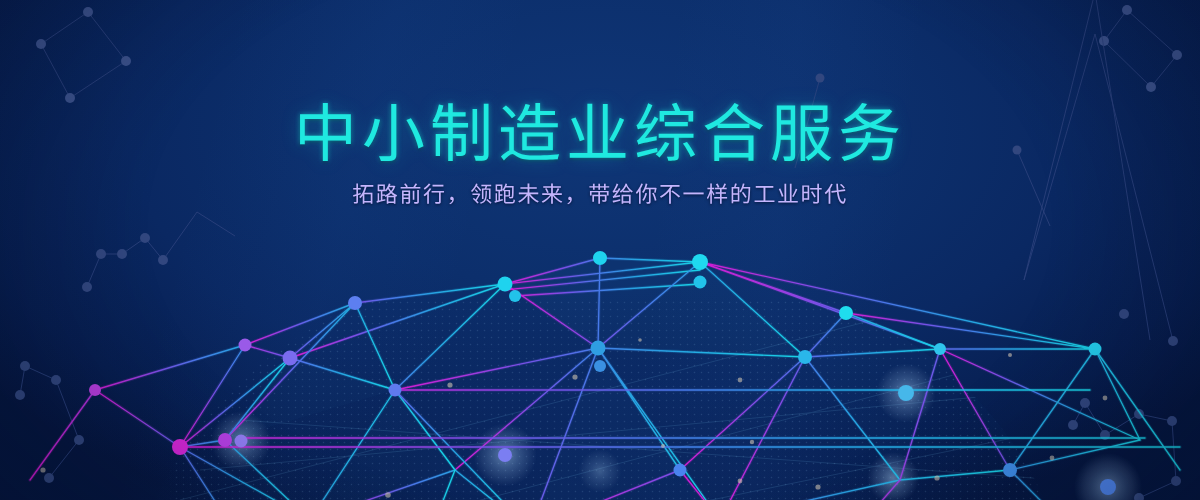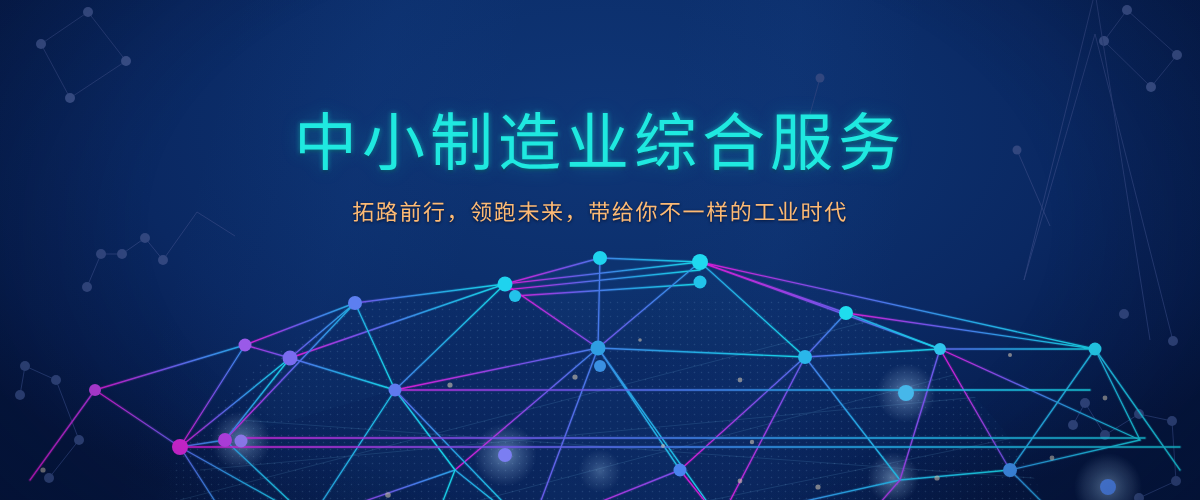--- a/index.html
+++ b/index.html
@@ -58,21 +58,21 @@
   
   .text-block {
     position: absolute;
     left: 0;
     top: 0;
     width: 1200px;
     text-align: center;
     z-index: 12;
   }
   .headline {
-    margin: 9px;
+    margin: 0;
     padding-top: 100px;
     font-family: "Liberation Sans", "DejaVu Sans", sans-serif;
     font-size: 63px;
     line-height: 1.08;
     font-weight: 300;
     letter-spacing: 5px;
     color: #1fe9e0;
     text-shadow:
       0 0 5px rgba(30,225,216,0.55),
       0 0 18px rgba(25,190,215,0.30),
@@ -80,21 +80,21 @@
     white-space: nowrap;
   }
   .subhead {
     margin: 0;
     padding-top: 13px;
     font-family: "Liberation Sans", "DejaVu Sans", sans-serif;
     font-size: 22px;
     line-height: 1.3;
     font-weight: 400;
     letter-spacing: 1.6px;
-    color: #fdba74;
+    color: #c4b5fd;
     text-shadow: 0 1px 3px rgba(2,10,34,0.75);
     white-space: nowrap;
   }
 </style>
 </head>
 <body>
 
 <div id="banner">
 
   <div class="bg-base"></div>

